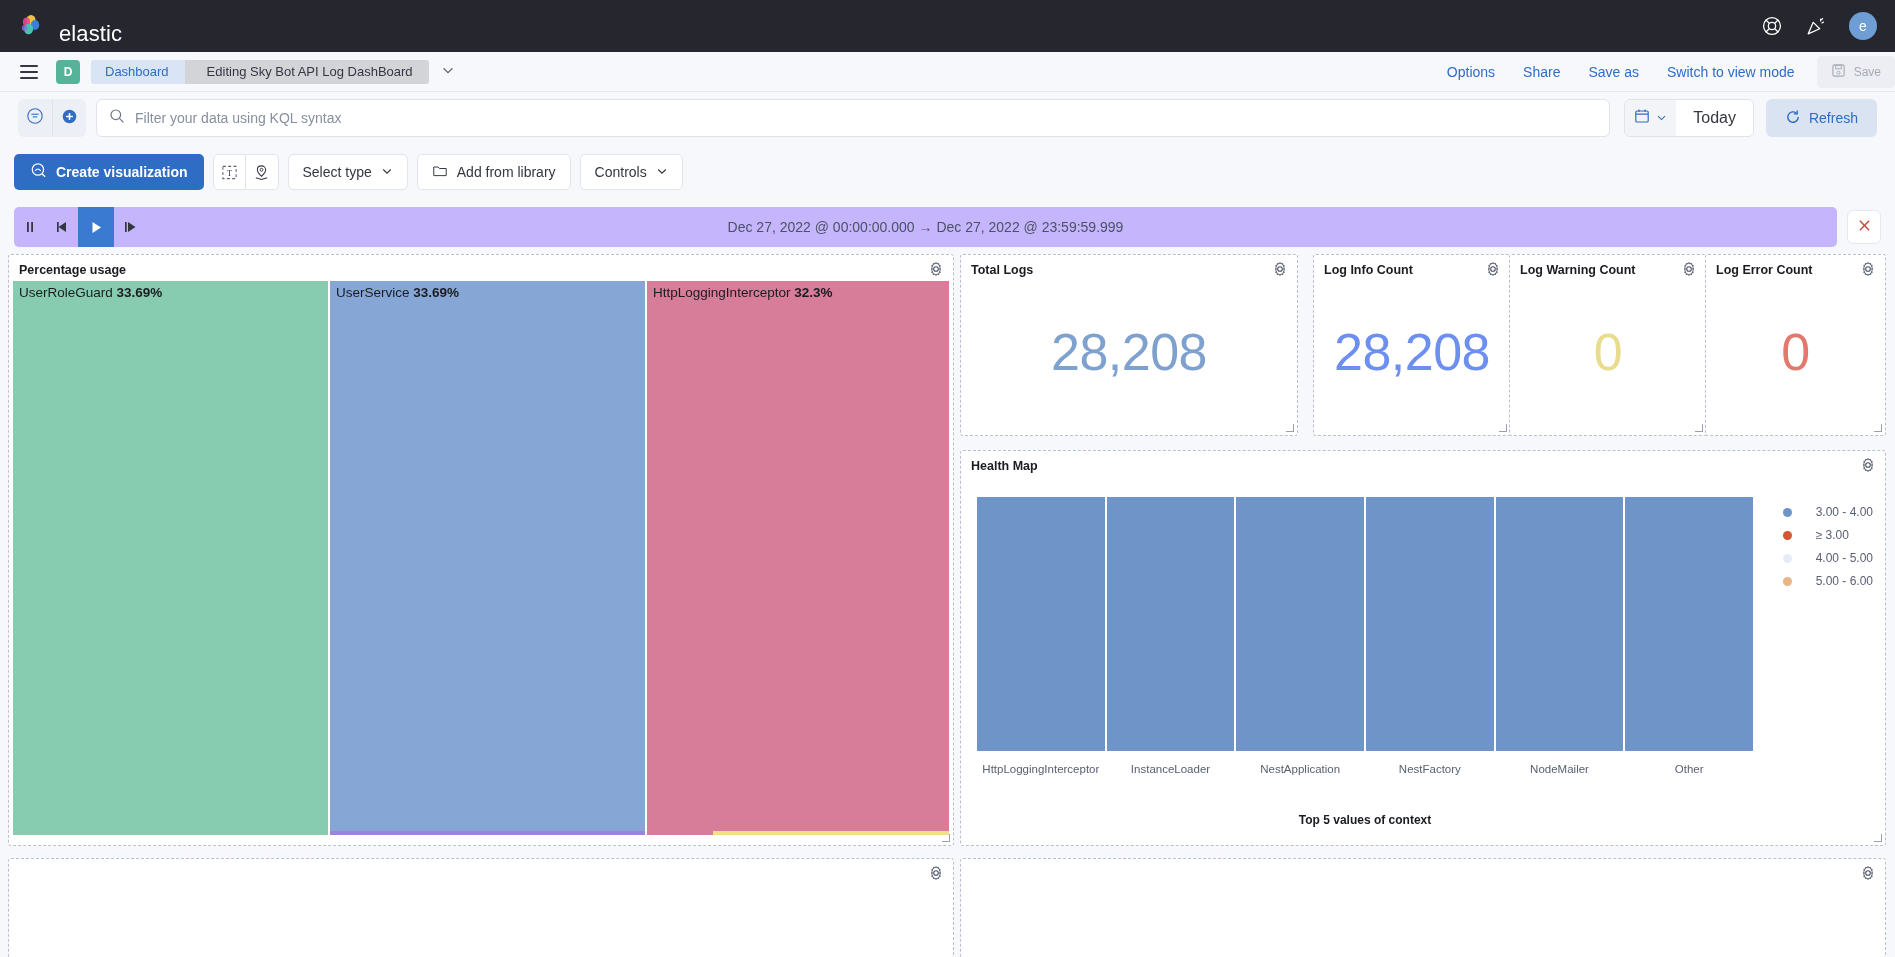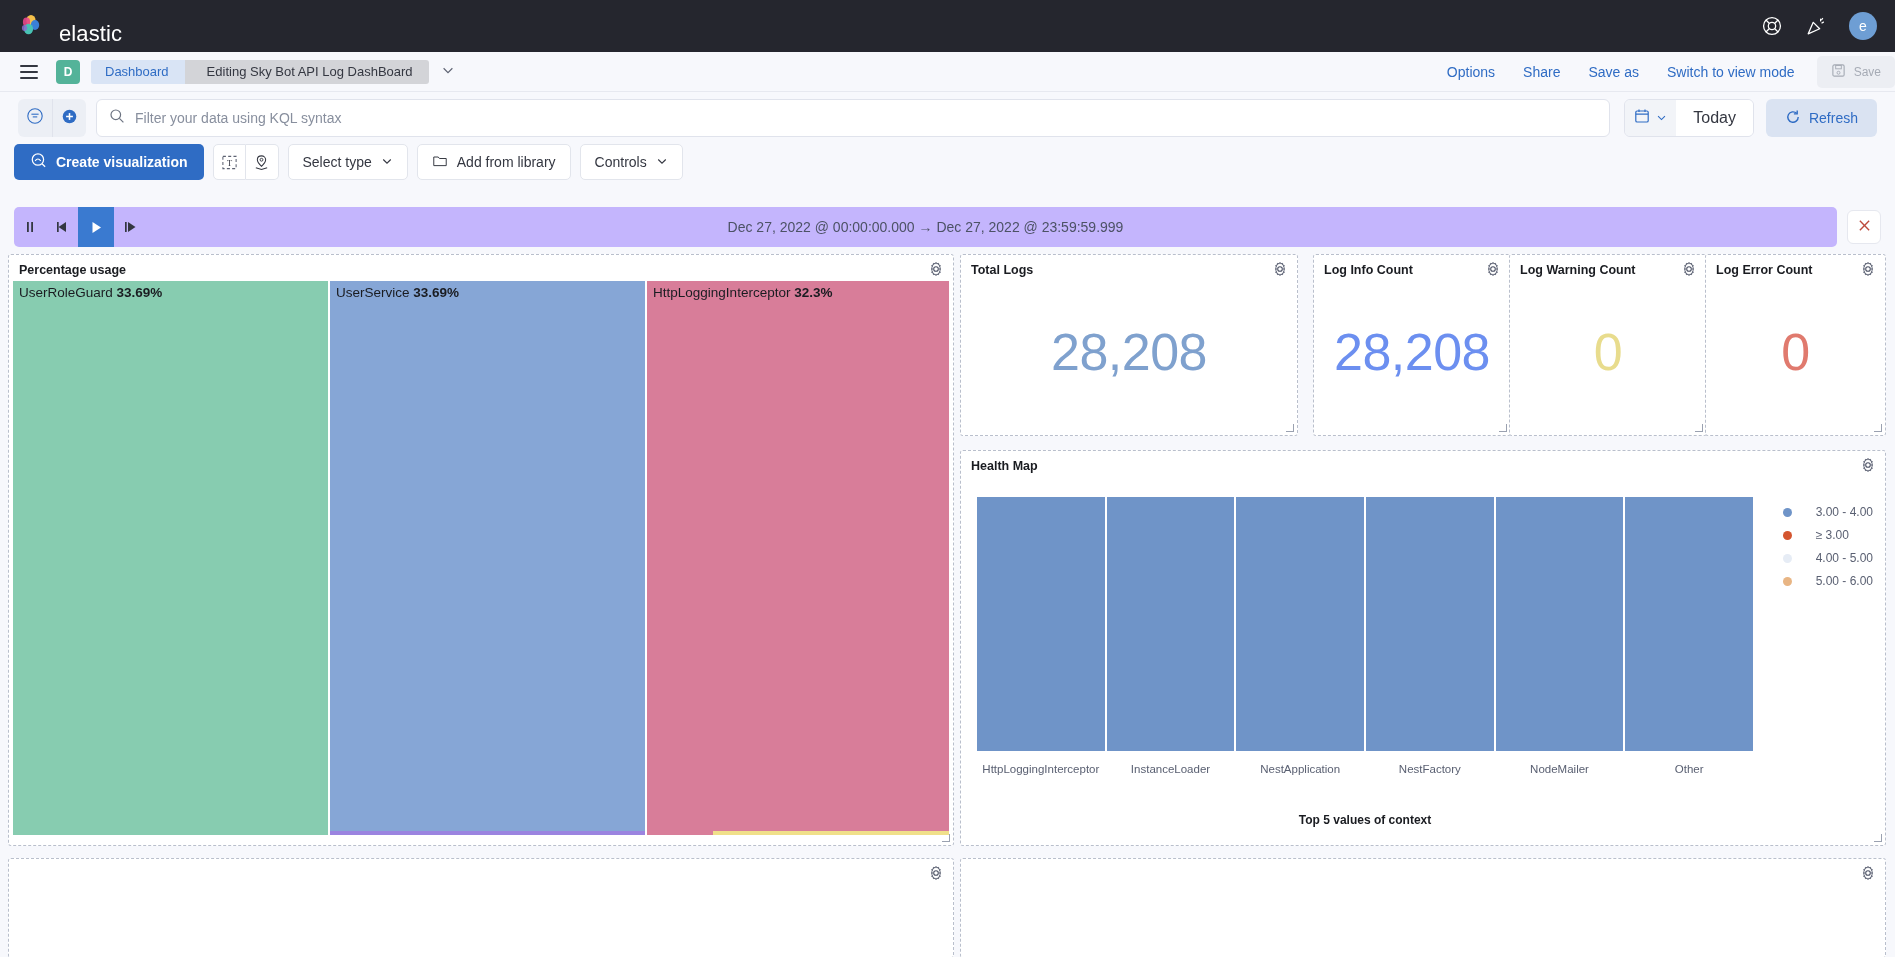--- a/index.html
+++ b/index.html
@@ -112,21 +112,21 @@
   }
   .refresh-btn {
     height: 38px; margin-left: 12px; background: #dae3f2;
     color: #2f6cc4; border-radius: 6px; display: flex;
     align-items: center; gap: 8px; padding: 0 19px;
     font-size: 14px; cursor: pointer;
   }
 
   
   .toolbar {
-    height: 56px; display: flex; align-items: flex-start;
+    height: 56px; display: flex; align-items: center;
     padding: 0 14px; gap: 9px;
   }
   .btn-primary {
     background: #2f6cc4; color: #fff; height: 36px;
     border-radius: 5px; display: flex; align-items: center;
     gap: 9px; padding: 0 16px; font-size: 14px; font-weight: 600; cursor: pointer;
   }
   .icon-pair { display: flex; height: 36px; }
   .icon-btn {
     width: 33px; background: #fff; border: 1px solid #e2e5ec;

